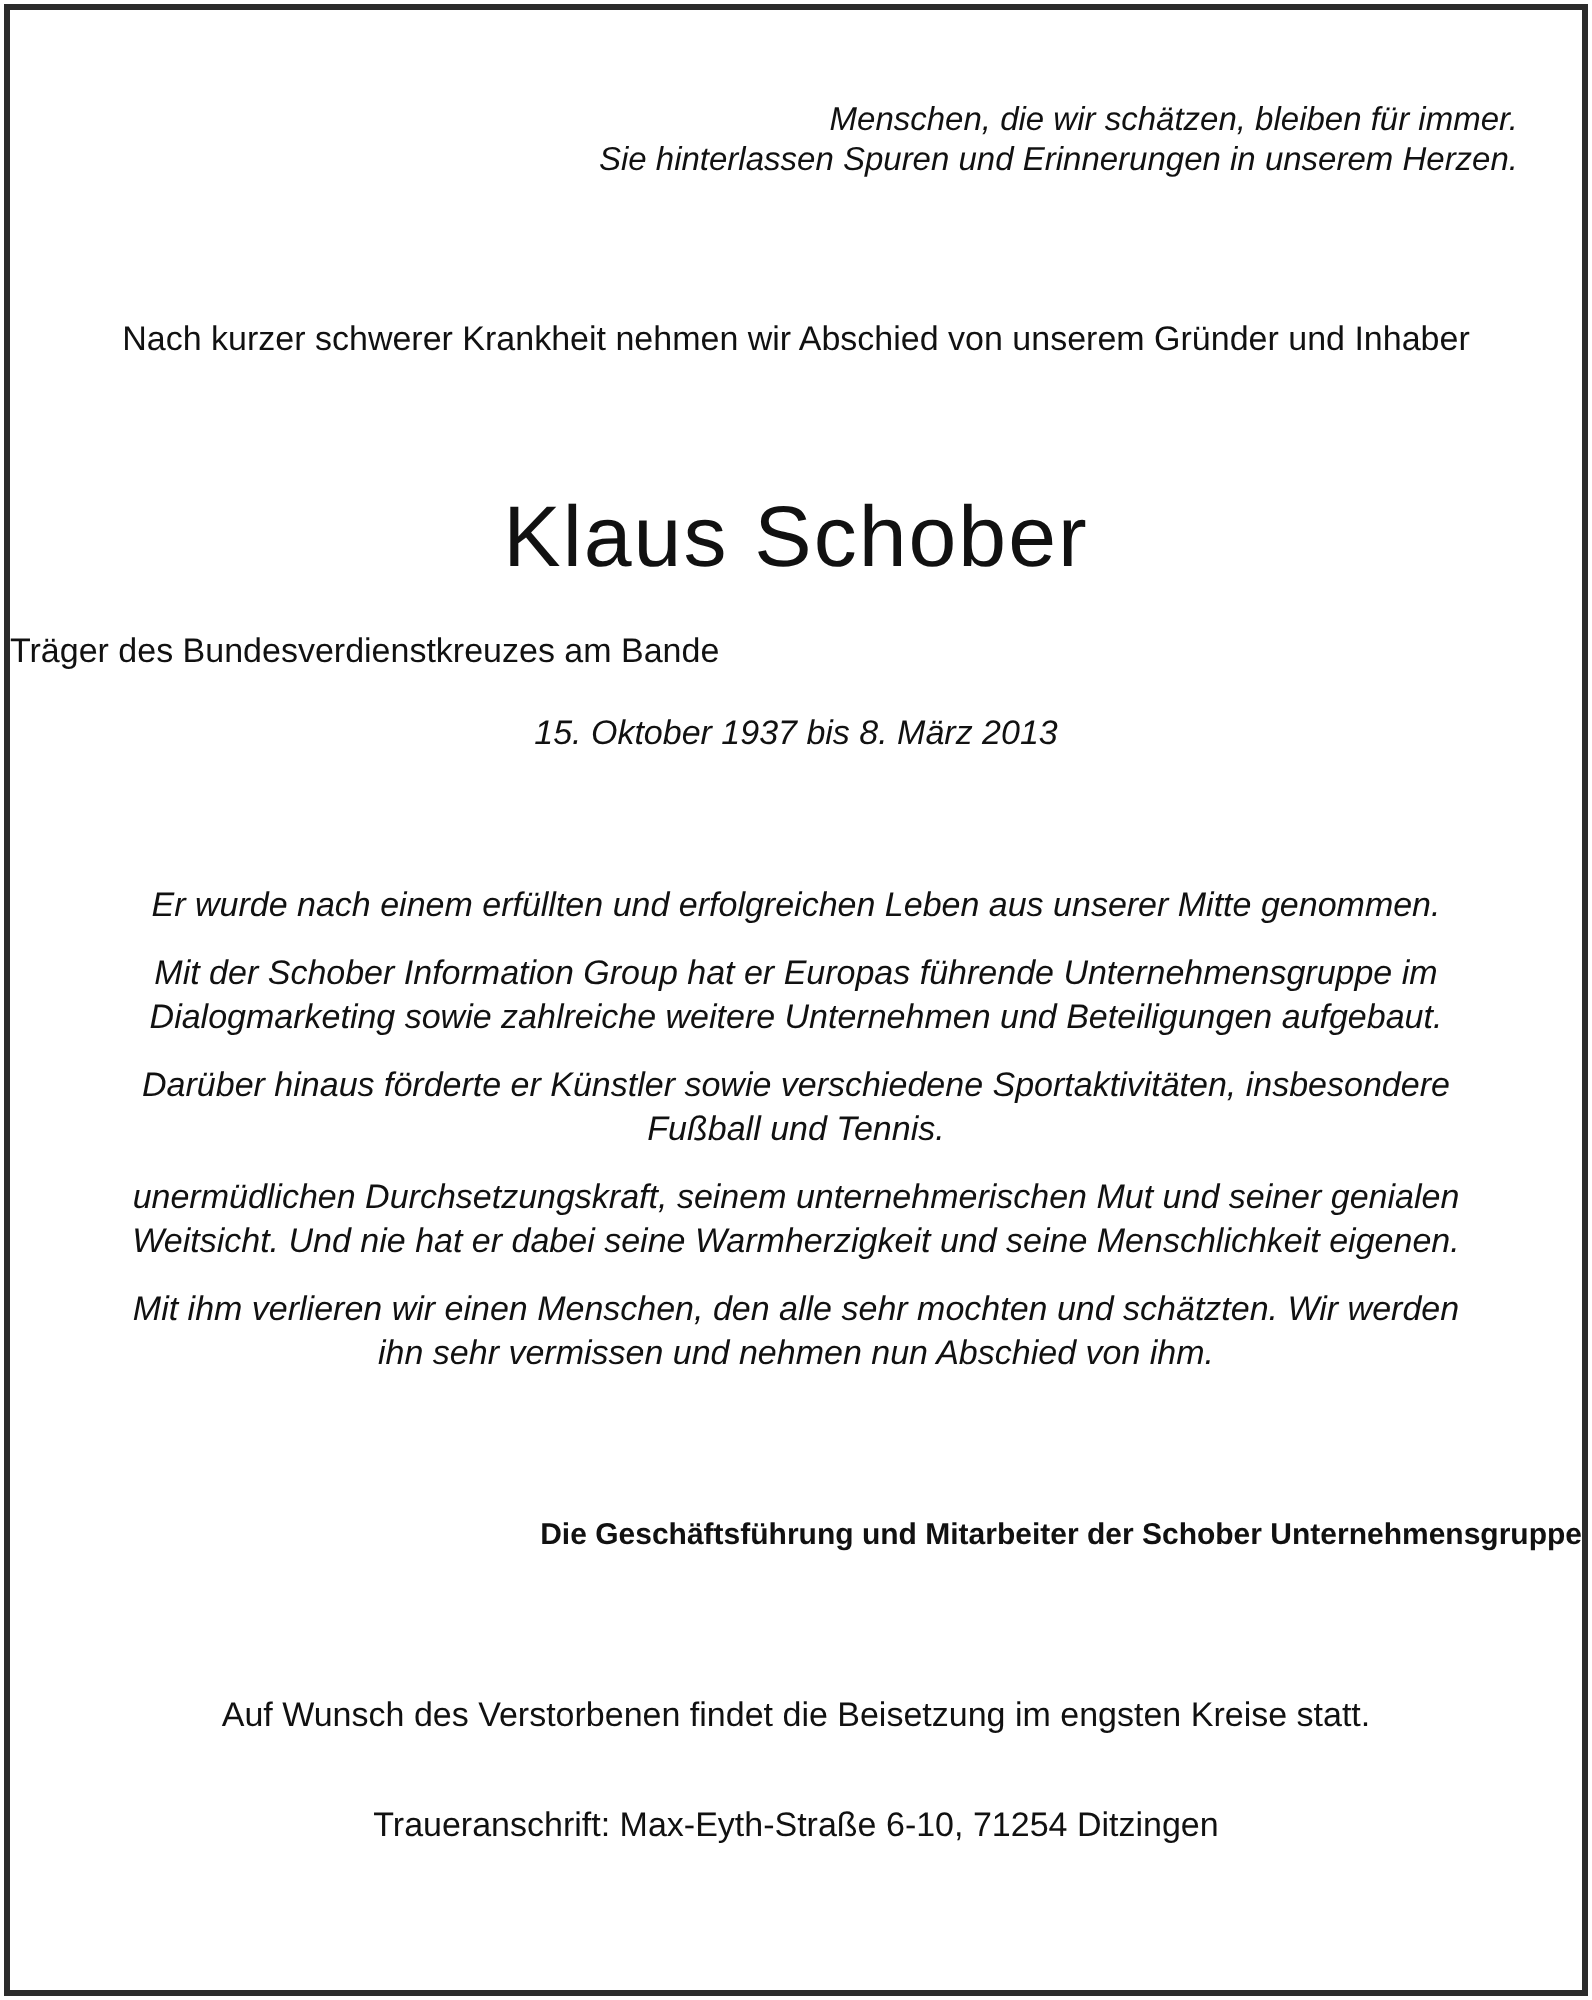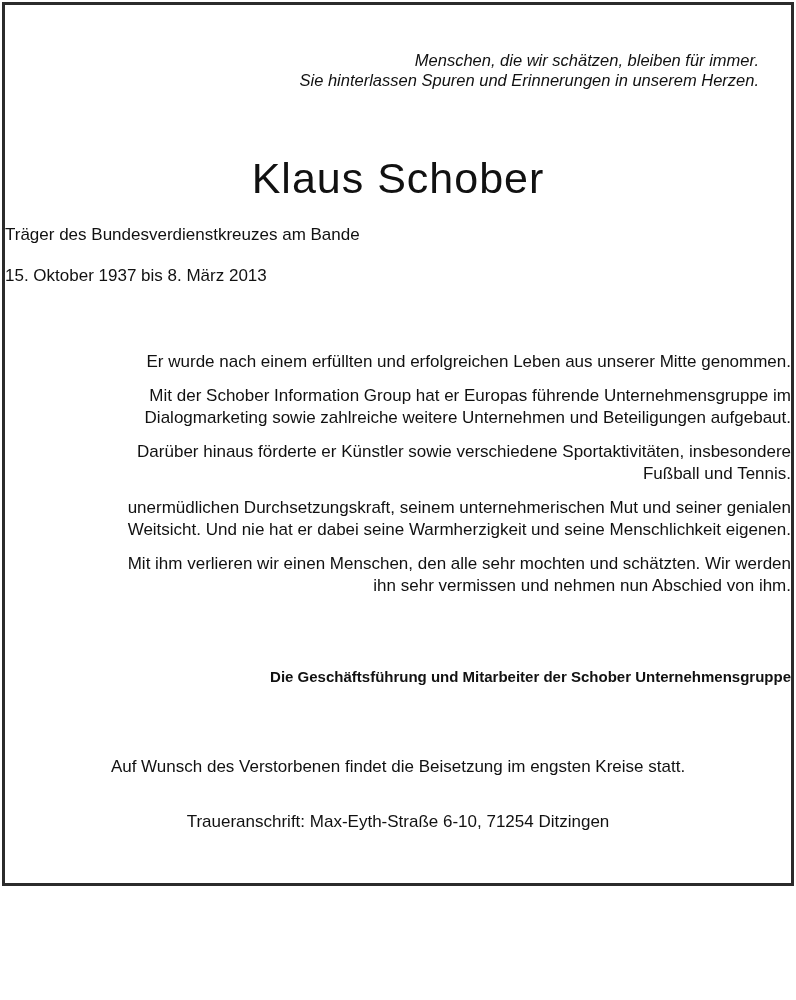--- a/index.html
+++ b/index.html
@@ -10,21 +10,21 @@
     background: #ffffff;
     overflow: hidden;
   }
   body {
     font-family: "Liberation Sans", sans-serif;
     color: #111111;
   }
   .page {
     box-sizing: border-box;
     width: 792px;
-    height: 884px;
+    height: 996px;
     margin: 2px;
     border: 3px solid #2b2b2b;
     background: #ffffff;
     overflow: hidden;
   }
   .ln { display: block; white-space: nowrap; }
 
   .epigraph {
     padding: 45px 32px 0 0;
     text-align: right;
@@ -47,29 +47,31 @@
     letter-spacing: 1px;
   }
   .honor {
     margin-top: 20px;
     text-align: left;
     font-size: 17px;
     line-height: 22px;
   }
   .dates {
     margin-top: 19px;
-    text-align: left;
+    text-align: center;
     font-size: 17px;
     line-height: 22px;
+    font-style: italic;
   }
   .body {
     margin-top: 64px;
-    text-align: right;
+    text-align: center;
     font-size: 17px;
     line-height: 22px;
+    font-style: italic;
   }
   .body p { margin: 0 0 12px 0; }
   .signature {
     margin-top: 69px;
     text-align: right;
     font-size: 15px;
     line-height: 22px;
     font-weight: 700;
   }
   .funeral {
@@ -88,20 +90,23 @@
 </head>
 <body>
 
 <div class="page">
 
   <div class="epigraph">
     <span class="ln">Menschen, die wir schätzen, bleiben für immer.</span>
     <span class="ln">Sie hinterlassen Spuren und Erinnerungen in unserem Herzen.</span>
   </div>
 
+  <div class="intro">
+    <span class="ln">Nach kurzer schwerer Krankheit nehmen wir Abschied von unserem Gründer und Inhaber</span>
+  </div>
 
   <h1 class="name">Klaus Schober</h1>
 
   <div class="honor">
     <span class="ln">Träger des Bundesverdienstkreuzes am Bande</span>
   </div>
 
   <div class="dates">
     <span class="ln">15. Oktober 1937 bis 8. März 2013</span>
   </div>

